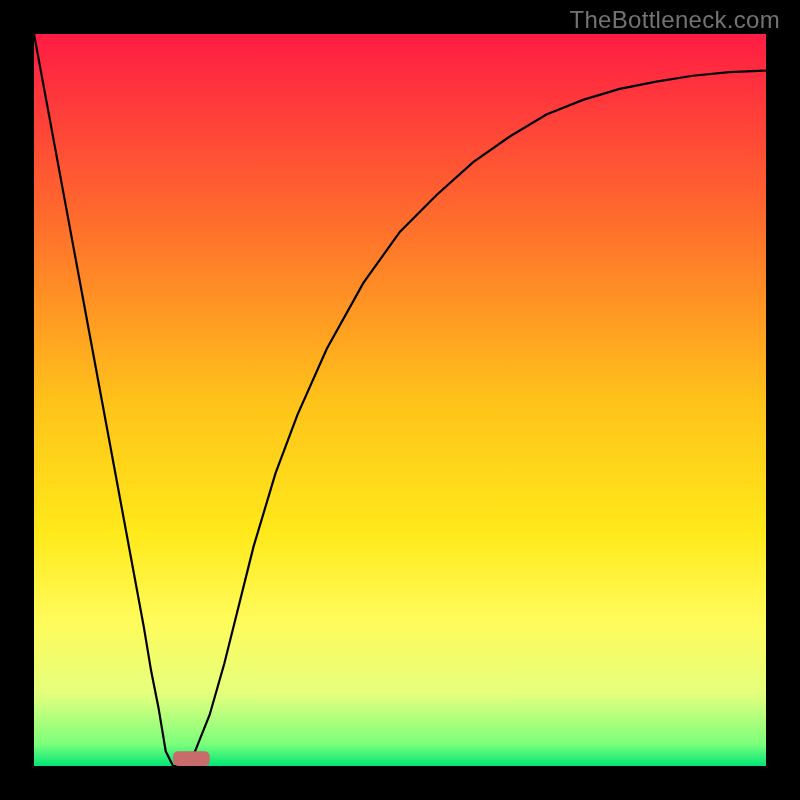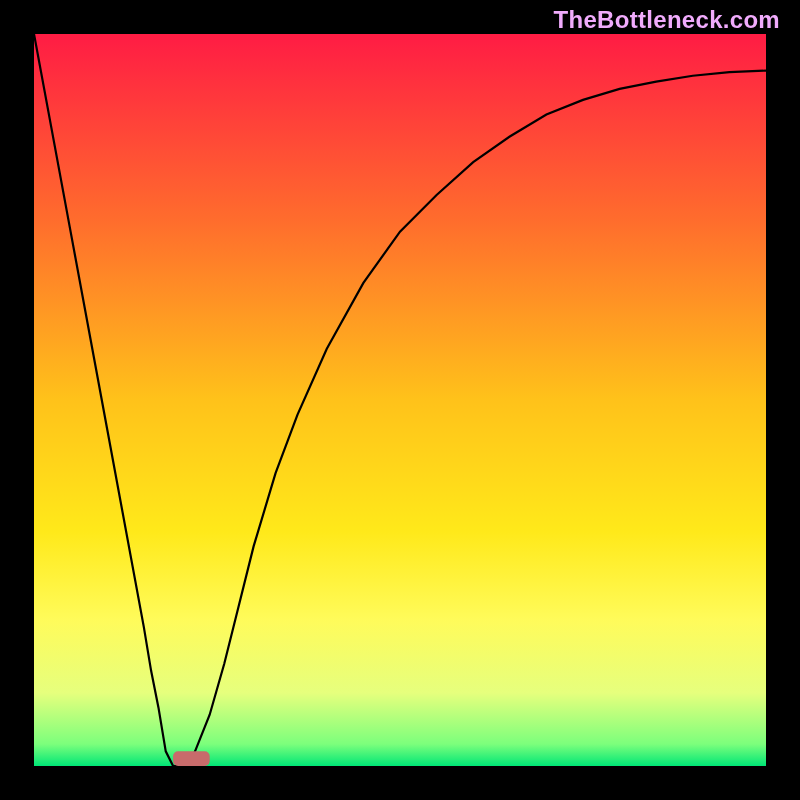--- a/index.html
+++ b/index.html
@@ -29,23 +29,23 @@
   }
   .plot svg {
     display: block;
     width: 732px;
     height: 732px;
   }
   .watermark {
     position: absolute;
     top: 6px;
     right: 20px;
-    color: #f0abfc;
+    color: #737373;
     font-size: 24px;
-    font-weight: 700;
+    font-weight: 400;
     letter-spacing: 0.3px;
     user-select: none;
   }
 </style>
 </head>
 <body>
 
 <div class="frame">
   <div class="plot">
     <svg viewBox="0 0 732 732">

